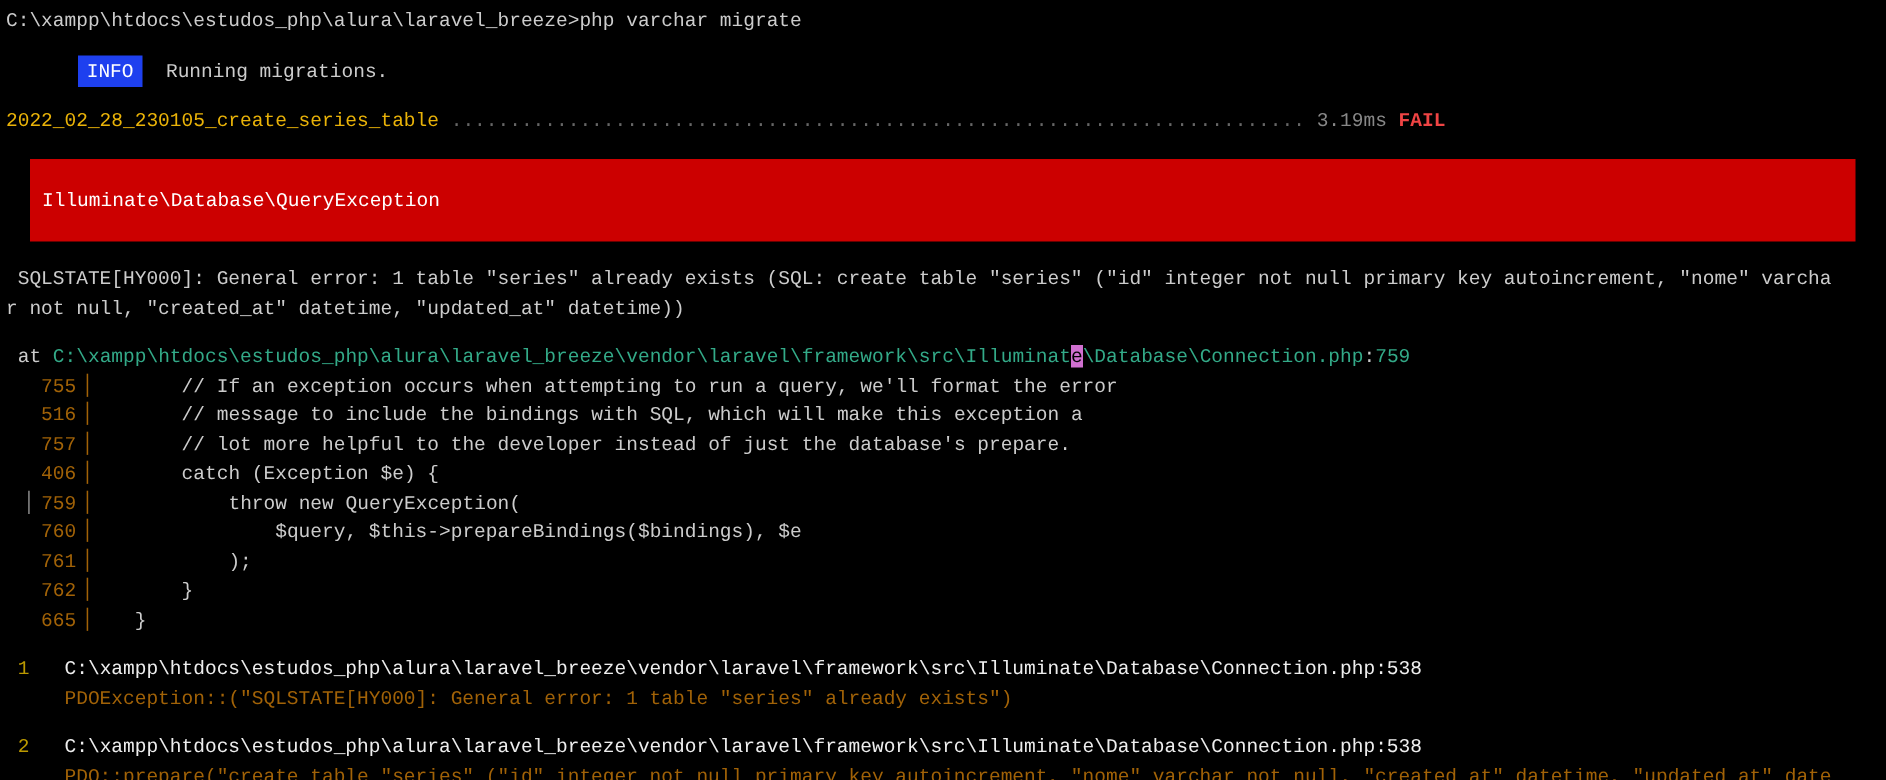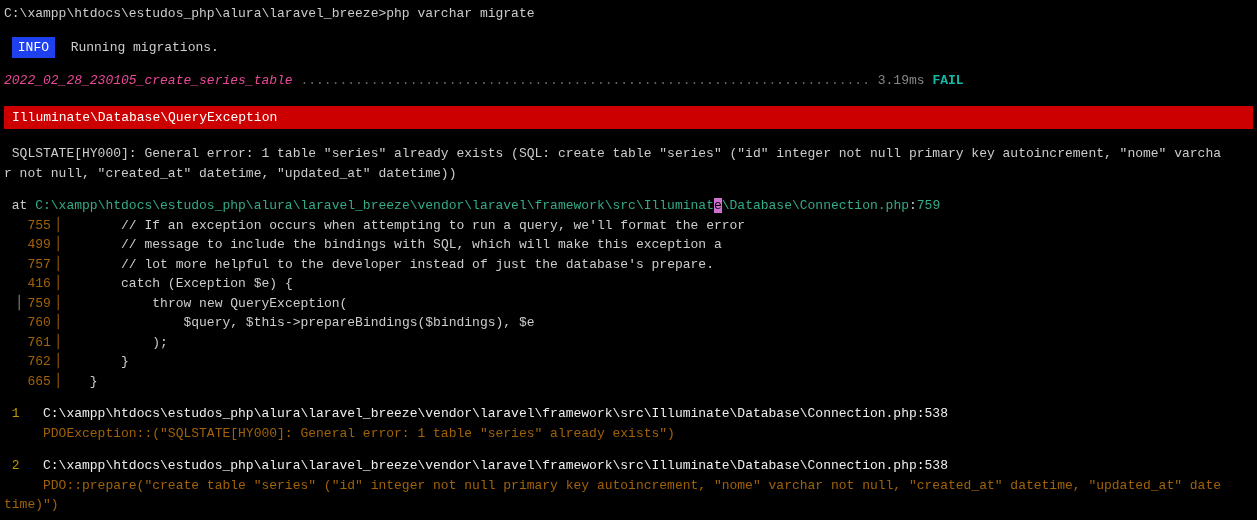--- a/index.html
+++ b/index.html
@@ -18,42 +18,42 @@
       overflow: hidden;
     }
     .line {
       white-space: pre;
     }
     .info-badge {
       background: #1e40ef;
       color: #fff;
       padding: 1px 6px;
       display: inline-block;
+      margin-left: 40px;
     }
     .migration-name {
-      color: #ec4899;
-      font-style: italic;
+      color: #eab308;
     }
     .dots {
       color: #666;
     }
     .ms {
       color: #888;
       text-align: right;
     }
     .fail {
-      color: #14b8a6;
+      color: #ef4444;
       font-weight: bold;
     }
     .error-header {
       background: #c00;
       color: #fff;
-      padding: 2px 8px;
+      padding: 18px 8px;
       display: block;
-      margin: 2px 0;
+      margin: 2px 16px;
     }
     .error-text {
       color: #ccc;
     }
     .path-green {
       color: #3a8;
     }
     .line-highlight {
       background: #d070d0;
       color: #000;
@@ -89,23 +89,23 @@
 <div>
     <span class="error-header"> Illuminate\Database\QueryException </span>
   </div>
 <div class="spacer"></div>
 <div class="line error-text"> SQLSTATE[HY000]: General error: 1 table "series" already exists (SQL: create table "series" ("id" integer not null primary key autoincrement, "nome" varcha</div>
 <div class="line error-text">r not null, "created_at" datetime, "updated_at" datetime))</div>
 <div class="spacer"></div>
 <div class="line"><span> at </span><span class="path-green">C:\xampp\htdocs\estudos_php\alura\laravel_breeze\vendor\laravel\framework\src\Illuminat</span><span class="line-highlight">e</span><span class="path-green">\Database\Connection.php</span><span>:</span><span class="lineno">759</span></div>
 
 <div class="line"><span class="code-gray">   755</span><span class="code-gray">▕</span><span>        // If an exception occurs when attempting to run a query, we'll format the error</span></div>
-<div class="line"><span class="code-gray">   499</span><span class="code-gray">▕</span><span>        // message to include the bindings with SQL, which will make this exception a</span></div>
+<div class="line"><span class="code-gray">   516</span><span class="code-gray">▕</span><span>        // message to include the bindings with SQL, which will make this exception a</span></div>
 <div class="line"><span class="code-gray">   757</span><span class="code-gray">▕</span><span>        // lot more helpful to the developer instead of just the database's prepare.</span></div>
-<div class="line"><span class="code-gray">   416</span><span class="code-gray">▕</span><span>        catch (Exception $e) {</span></div>
+<div class="line"><span class="code-gray">   406</span><span class="code-gray">▕</span><span>        catch (Exception $e) {</span></div>
 <div class="line"><span class="marker"> ▕</span><span class="code-gray"> 759</span><span class="code-gray">▕</span><span>            throw new QueryException(</span></div>
 <div class="line"><span class="code-gray">   760</span><span class="code-gray">▕</span><span>                $query, $this-&gt;prepareBindings($bindings), $e</span></div>
 <div class="line"><span class="code-gray">   761</span><span class="code-gray">▕</span><span>            );</span></div>
 <div class="line"><span class="code-gray">   762</span><span class="code-gray">▕</span><span>        }</span></div>
 <div class="line"><span class="code-gray">   665</span><span class="code-gray">▕</span><span>    }</span></div>
 <div class="spacer"></div>
 
 <div class="line"><span class="stack-num"> 1</span><span class="white">   C:\xampp\htdocs\estudos_php\alura\laravel_breeze\vendor\laravel\framework\src\Illuminate\Database\Connection.php:538</span></div>
 <div class="line code-gray">     PDOException::("SQLSTATE[HY000]: General error: 1 table "series" already exists")</div>
 <div class="spacer"></div>

